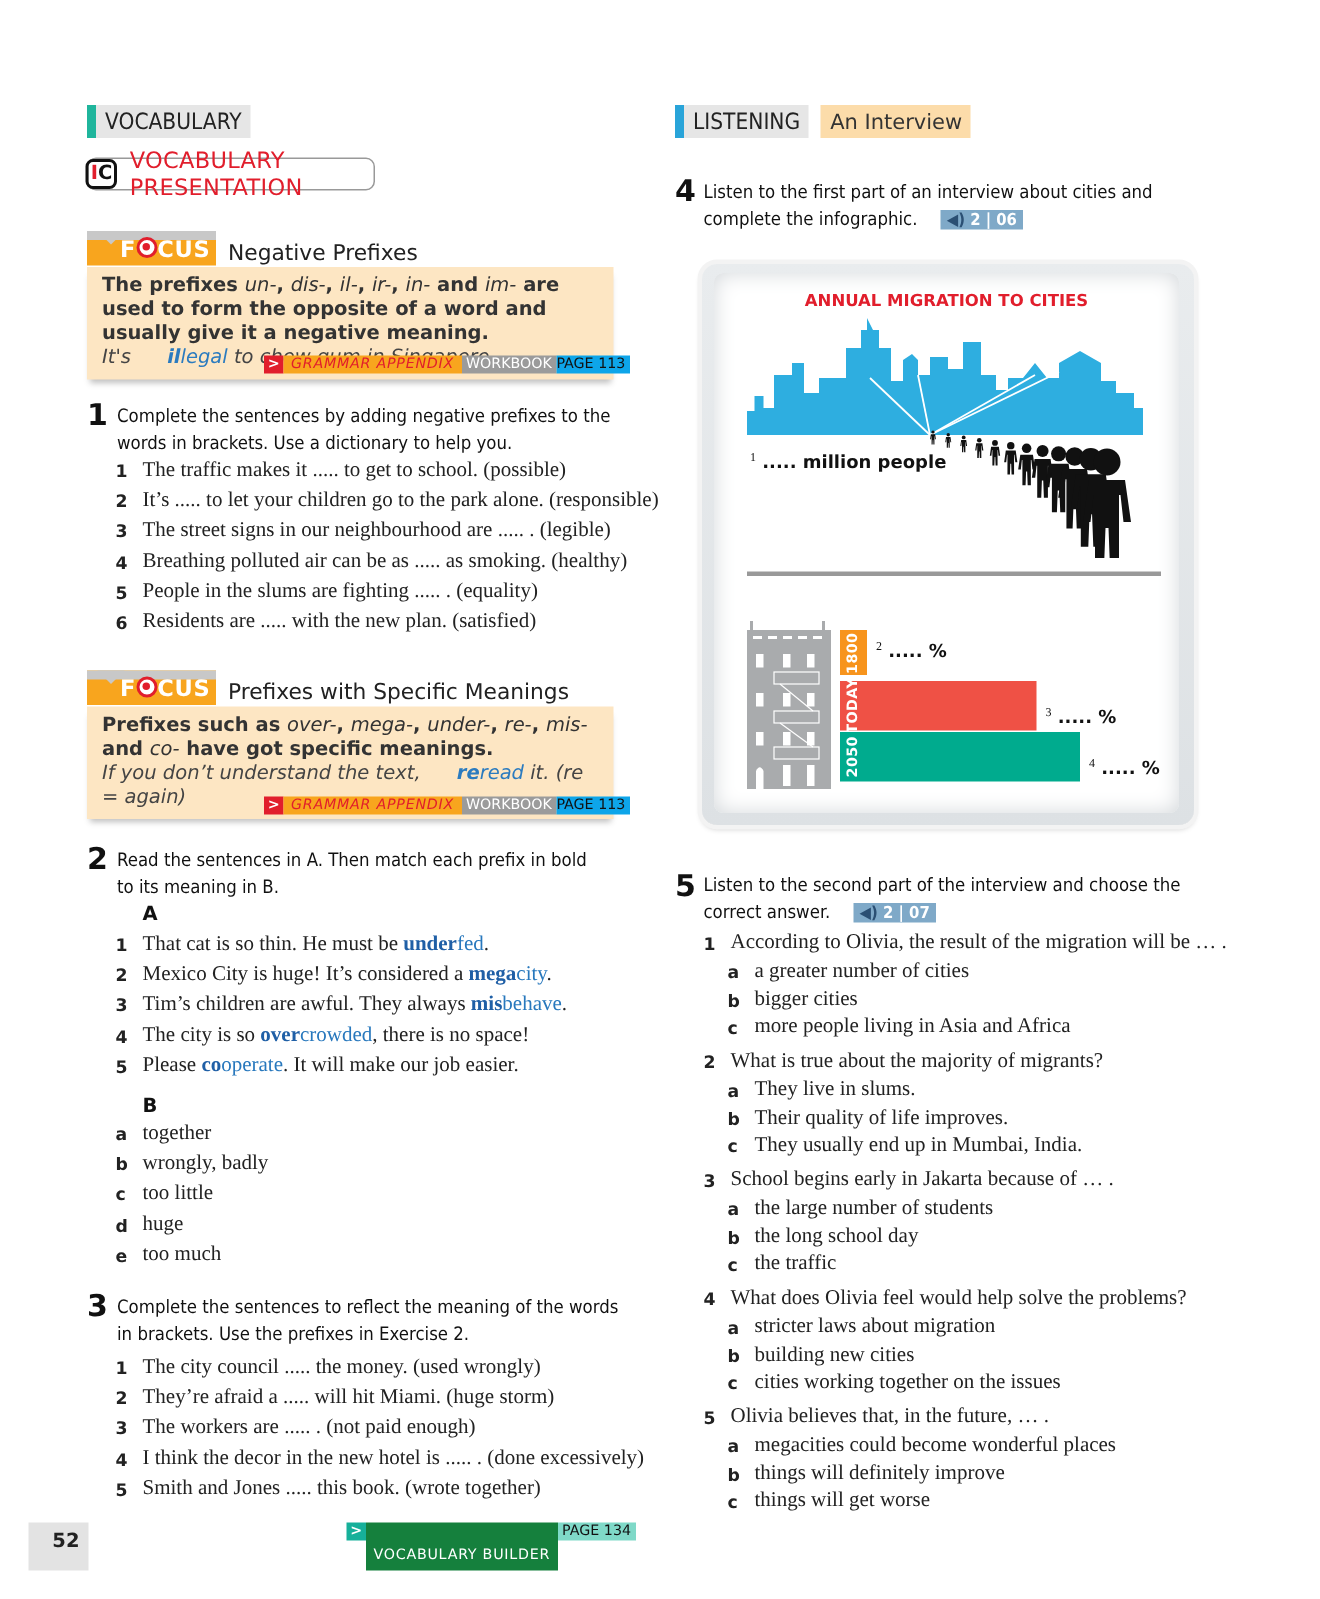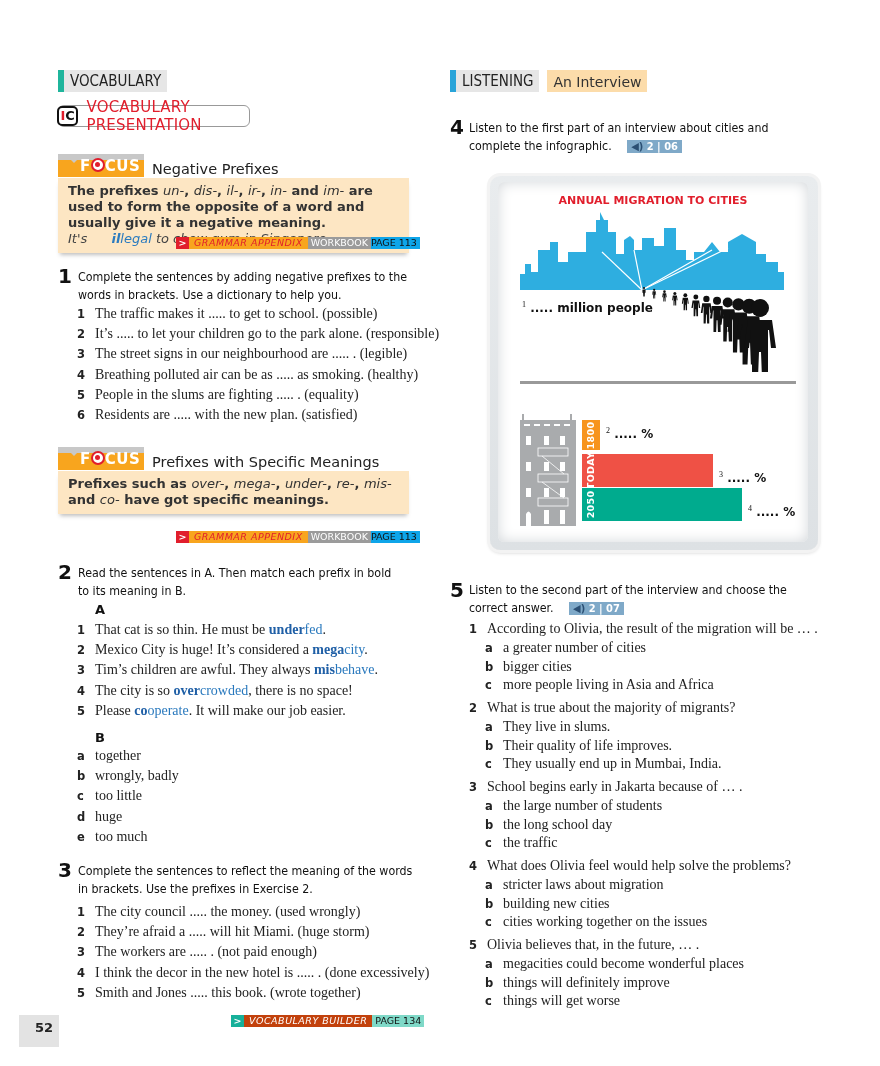--- a/index.html
+++ b/index.html
@@ -32,40 +32,40 @@
   .focus-body .ex { font-weight:normal; font-style:italic; color:#444; }
   .focus-body .hl { color:#2b7bbf; font-style:italic; }
   .focus-body .hl b { font-weight:bold;margin-left:20px; }
 
   .ref-bar { position:absolute; display:flex; height:12px; font-size:9.5px; line-height:12px; }
   .ref-arrow { background:#e11e2c; color:#fff; width:13px; text-align:center; font-weight:bold; }
   .ref-ga { background:#f8a51e; color:#e11e2c; padding:0 5px; font-style:italic; letter-spacing:0.5px; }
   .ref-wb { background:#9b9b9b; color:#fff; padding:0 3px; }
   .ref-pg { background:#0ea5e9; color:#111; padding:0 3px 0 0; }
   .ref-vb-arrow { background:#16b09a; color:#fff; width:13px; text-align:center; font-weight:bold; }
-  .ref-vb { background:#c2410c; color:#fff; padding:0 5px; font-style:italic; letter-spacing:0.5px; }
+  .ref-vb { background:#15803d; color:#fff; padding:16px 5px; letter-spacing:0.5px; }
   .ref-vb-pg { background:#7fd9c8; color:#111; padding:0 3px; }
 
   
   .ex-num { position:absolute; font-weight:bold; font-size:20px; color:#111; }
   .ex-instr { position:absolute; font-size:12.3px; line-height:18px; color:#111; font-family:"DejaVu Sans Condensed","DejaVu Sans",sans-serif; }
   .item { position:absolute; font-family:"Liberation Serif", serif; font-size:14px; color:#222; white-space:nowrap; }
   .item .n { position:absolute; left:0; font-family:"DejaVu Sans", sans-serif; font-weight:bold; font-size:11.5px; top:1px; }
   .item .t { position:absolute; left:18px; }
   .blue { color:#2878bd; }
   .blue b { color:#1f5fa6; }
   .colhead { position:absolute; font-weight:bold; font-size:13px; color:#111; }
 
   .audio { display:inline-block; background:#7fa9c8; color:#fff; font-size:11px; font-weight:bold; height:13px; line-height:13px; padding:0 4px; margin-left:12px; vertical-align:middle; }
   .audio .spk { color:#2b4f73; }
 
   .page-num { position:absolute; left:19px; top:1015px; width:40px; height:32px; background:#e3e3e3; font-weight:bold; font-size:13px; text-align:right; padding-right:6px; box-sizing:border-box; line-height:26px; }
 
   
-  .info { position:absolute; left:490px; top:176px; width:328px; height:374px; border-radius:10px; background:linear-gradient(#e9ecee,#dde1e4); box-shadow:0 0 0 3px #f3f3f3, 0 2px 4px rgba(0,0,0,0.3); }
+  .info { position:absolute; left:468px; top:176px; width:328px; height:374px; border-radius:10px; background:linear-gradient(#e9ecee,#dde1e4); box-shadow:0 0 0 3px #f3f3f3, 0 2px 4px rgba(0,0,0,0.3); }
   .info-inner { position:absolute; left:8px; top:6px; width:310px; height:360px; background:#fff; border-radius:6px; box-shadow:inset 0 0 14px #d3d7da; }
   .info-title { position:absolute; width:100%; text-align:center; color:#e11e2c; font-weight:bold; font-size:11px; }
   .info-mp { position:absolute; left:24px; top:118px; font-size:12px; font-weight:bold; color:#111; }
   .info-mp sup { font-family:"Liberation Serif", serif; font-weight:normal; font-size:8px; }
   .info-rule { position:absolute; left:22px; top:199px; width:276px; height:3px; background:#999; }
   .bar { position:absolute; left:84px; height:33px; }
   .bar-label { position:absolute; left:0; top:0; width:18px; height:100%; display:flex; align-items:center; justify-content:center; }
   .bar-label span { transform:rotate(-90deg); font-weight:bold; font-size:9.5px; color:#fff; white-space:nowrap; letter-spacing:0.3px; }
   .bar-ans { position:absolute; font-weight:bold; font-size:12px; color:#111; white-space:nowrap; }
   .bar-ans sup { font-family:"Liberation Serif", serif; font-weight:normal; font-size:8px; }
@@ -133,20 +133,21 @@
 
 <div class="focus" style="top:447px; height:96px;">
   <div class="focus-tab">
     <div class="focus-tab-notch"></div>
       <div class="focus-tab-v"></div>
     <div class="focus-word">F<span class="o"></span>CUS</div>
   </div>
   <div class="focus-title">Prefixes with Specific Meanings</div>
   <div class="focus-body">
     <div id="f2-body"><span>Prefixes such as </span><i>over-</i><span>, </span><i>mega-</i><span>, </span><i>under-</i><span>, </span><i>re-</i><span>, </span><i>mis-</i><span> and </span><i>co-</i><span> have got specific meanings.</span></div>
+    <div class="ex"><span>If you don’t understand the text, </span><span class="hl"><b>re</b><span>read</span></span><span> it. (re = again)</span></div>
   </div>
 </div>
 <div class="ref-bar" style="left:176px; top:531px;">
   <span class="ref-arrow">&gt;</span>
   <span class="ref-ga">GRAMMAR APPENDIX</span>
   <span class="ref-wb">WORKBOOK</span>
   <span class="ref-pg">PAGE 113</span>
 </div>
 
 <div class="ex-num" style="left:58px; top:560px;">2</div>

